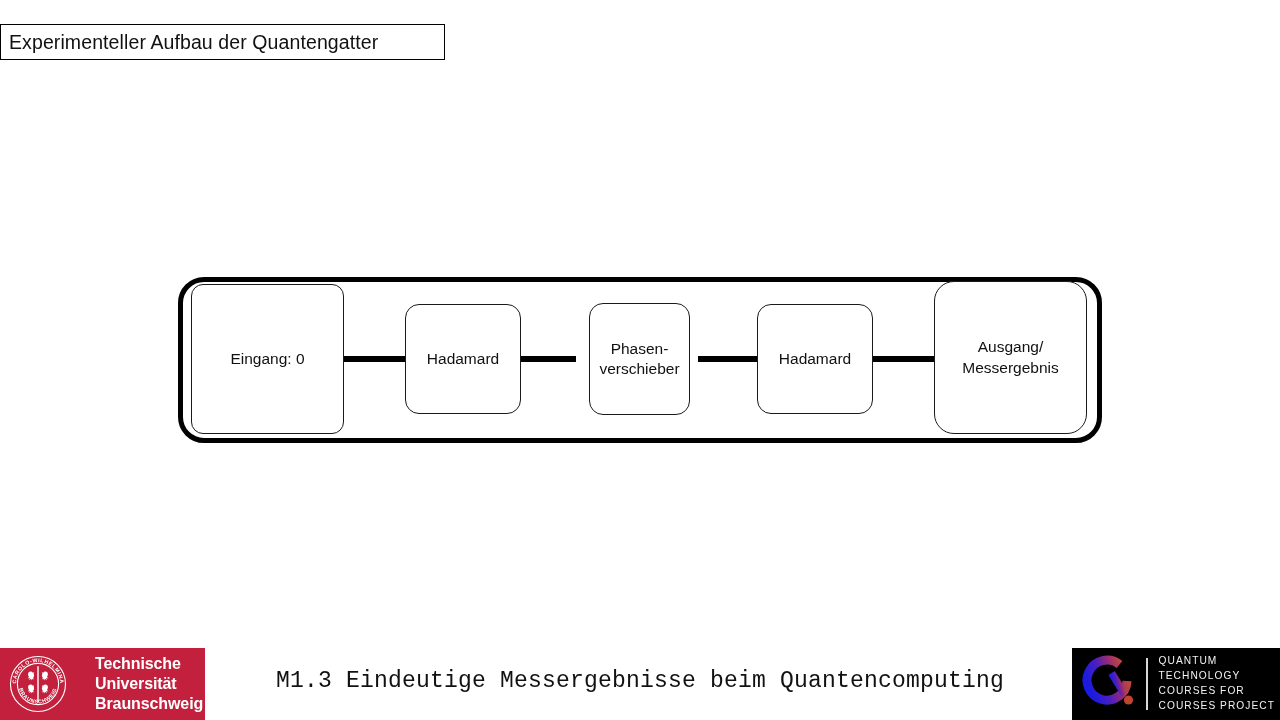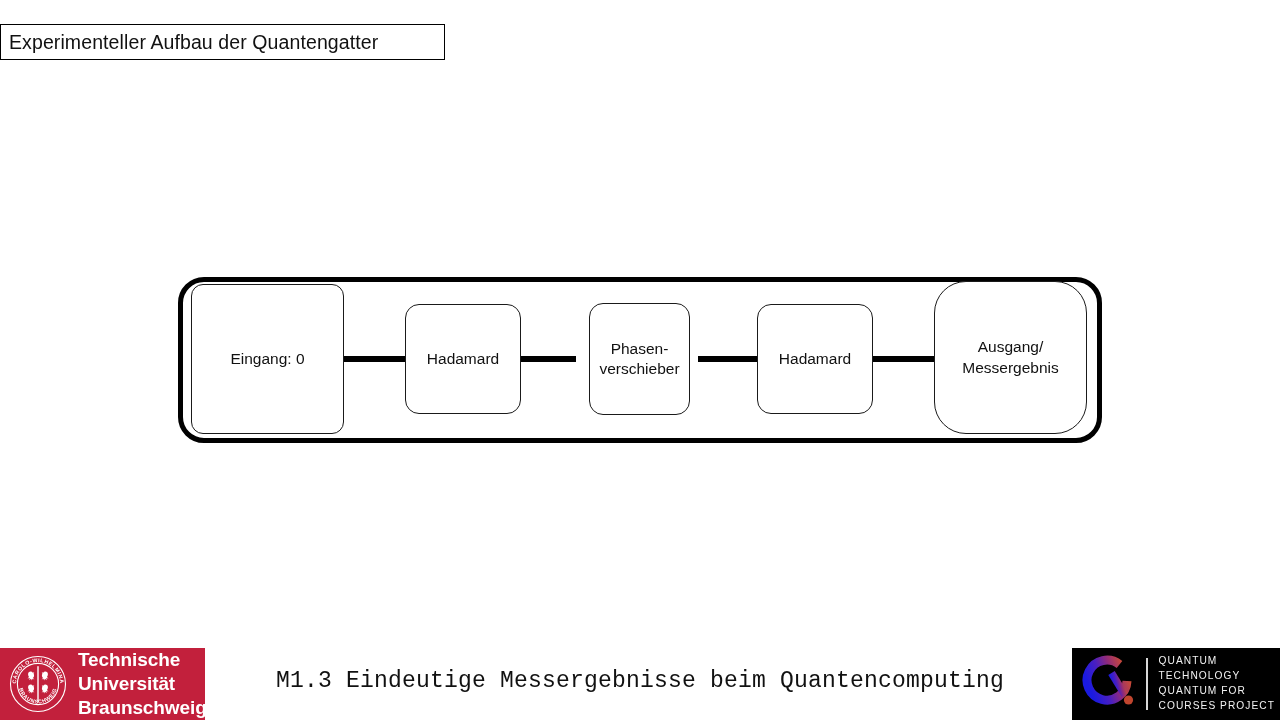--- a/index.html
+++ b/index.html
@@ -72,21 +72,21 @@
     color: #111111;
     line-height: 1.32;
     white-space: pre-line;
   }
 
   
   #gate-0 { left: 191px;  top: 284px; width: 153px; height: 150px; border-radius: 12px; }
   #gate-1 { left: 405px;  top: 304px; width: 116px; height: 110px; }
   #gate-2 { left: 573px;  top: 303px; width: 101px; height: 112px; margin-left: 16px; }
   #gate-3 { left: 757px;  top: 304px; width: 116px; height: 110px; }
-  #gate-4 { left: 934px;  top: 281px; width: 153px; height: 153px; border-radius: 32px; }
+  #gate-4 { left: 934px;  top: 281px; width: 153px; height: 153px; border-radius: 20px; }
 
   
   .wire {
     position: absolute;
     height: 6px;
     background: #000000;
     top: 356px;
     z-index: 1;
   }
   #wire-0 { left: 341px; width: 67px; }
@@ -121,24 +121,24 @@
   }
   #tu-seal {
     position: relative;
     width: 60px;
     height: 60px;
     margin-left: 8px;
     flex: 0 0 auto;
   }
   #tu-seal svg { display: block; }
   #tu-wordmark {
-    margin-left: 10px;
+    margin-left: 27px;
     color: #ffffff;
     font-family: "Liberation Sans", sans-serif;
-    font-size: 19px;
+    font-size: 16px;
     font-weight: bold;
     line-height: 1.26;
     letter-spacing: -0.1px;
   }
   #tu-wordmark div { white-space: nowrap; }
 
   
   #qtip-logo {
     position: absolute;
     left: 1072px;
@@ -267,18 +267,18 @@
 
         <path d="M 33.5 18 L 47 40" fill="none" stroke="url(#qgrad)" stroke-width="7.5" stroke-linecap="butt"></path>
 
         <circle cx="50.5" cy="45" r="4.6" fill="#c0452e"></circle>
       </svg>
     </div>
     <div id="qtip-divider"></div>
     <div id="qtip-wordmark">
       <div>QUANTUM</div>
       <div>TECHNOLOGY</div>
-      <div>QUANTUM FOR</div>
+      <div>COURSES FOR</div>
       <div>COURSES PROJECT</div>
     </div>
   </div>
 
 </div>
 
 </body></html>

